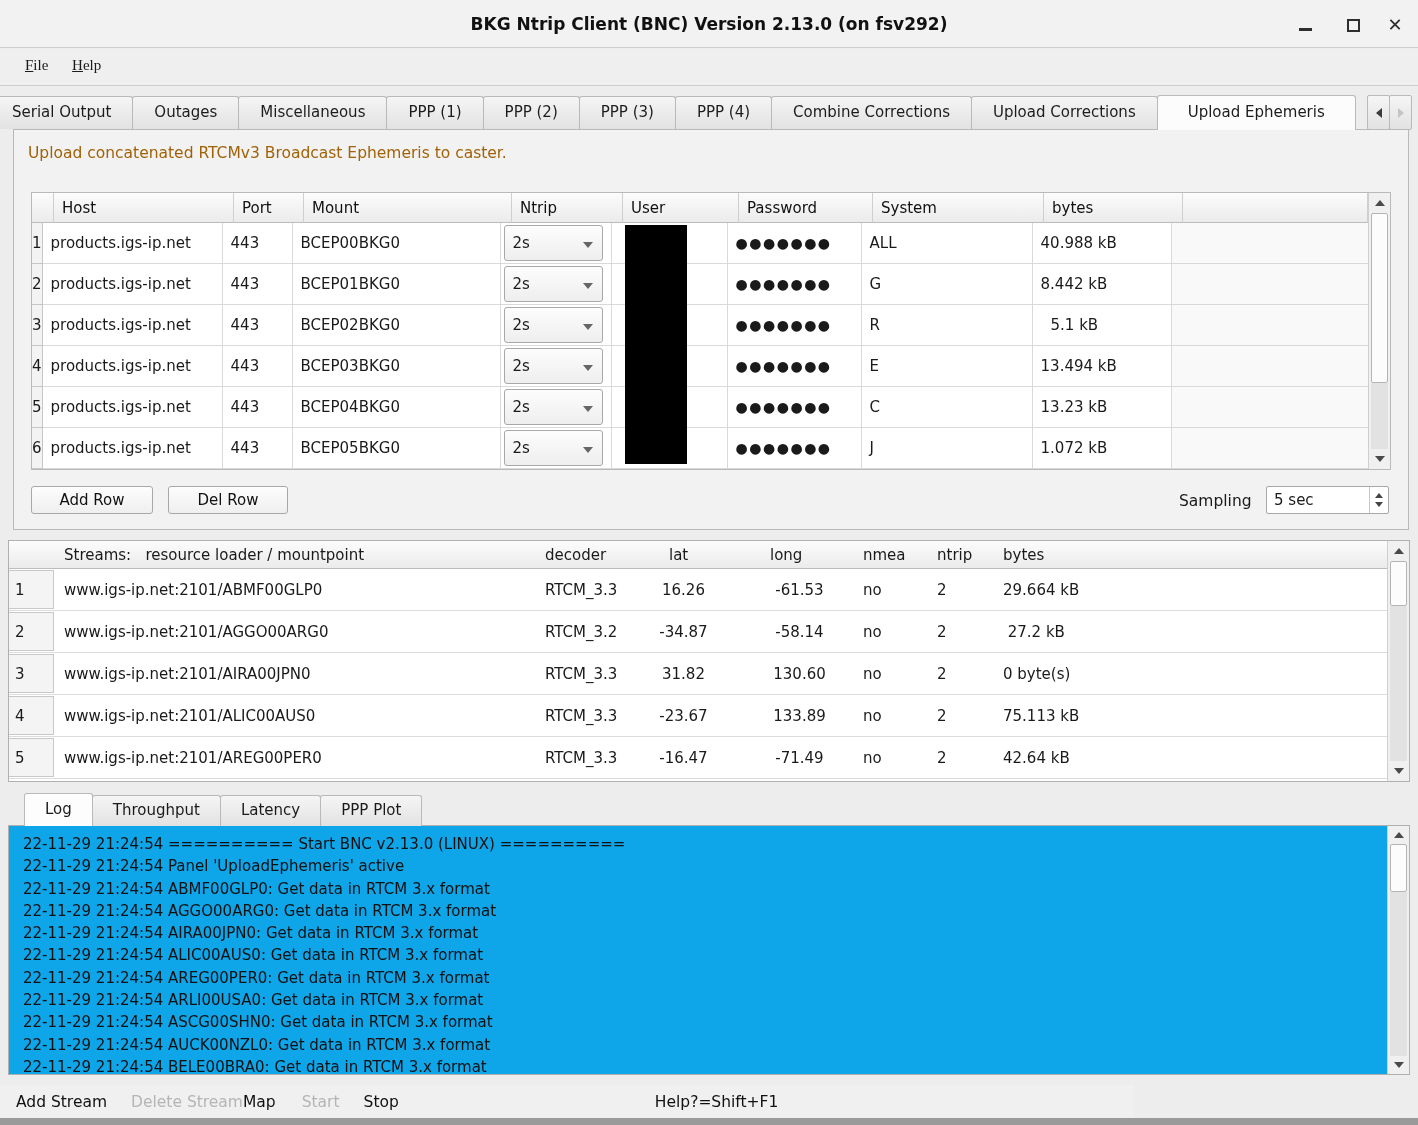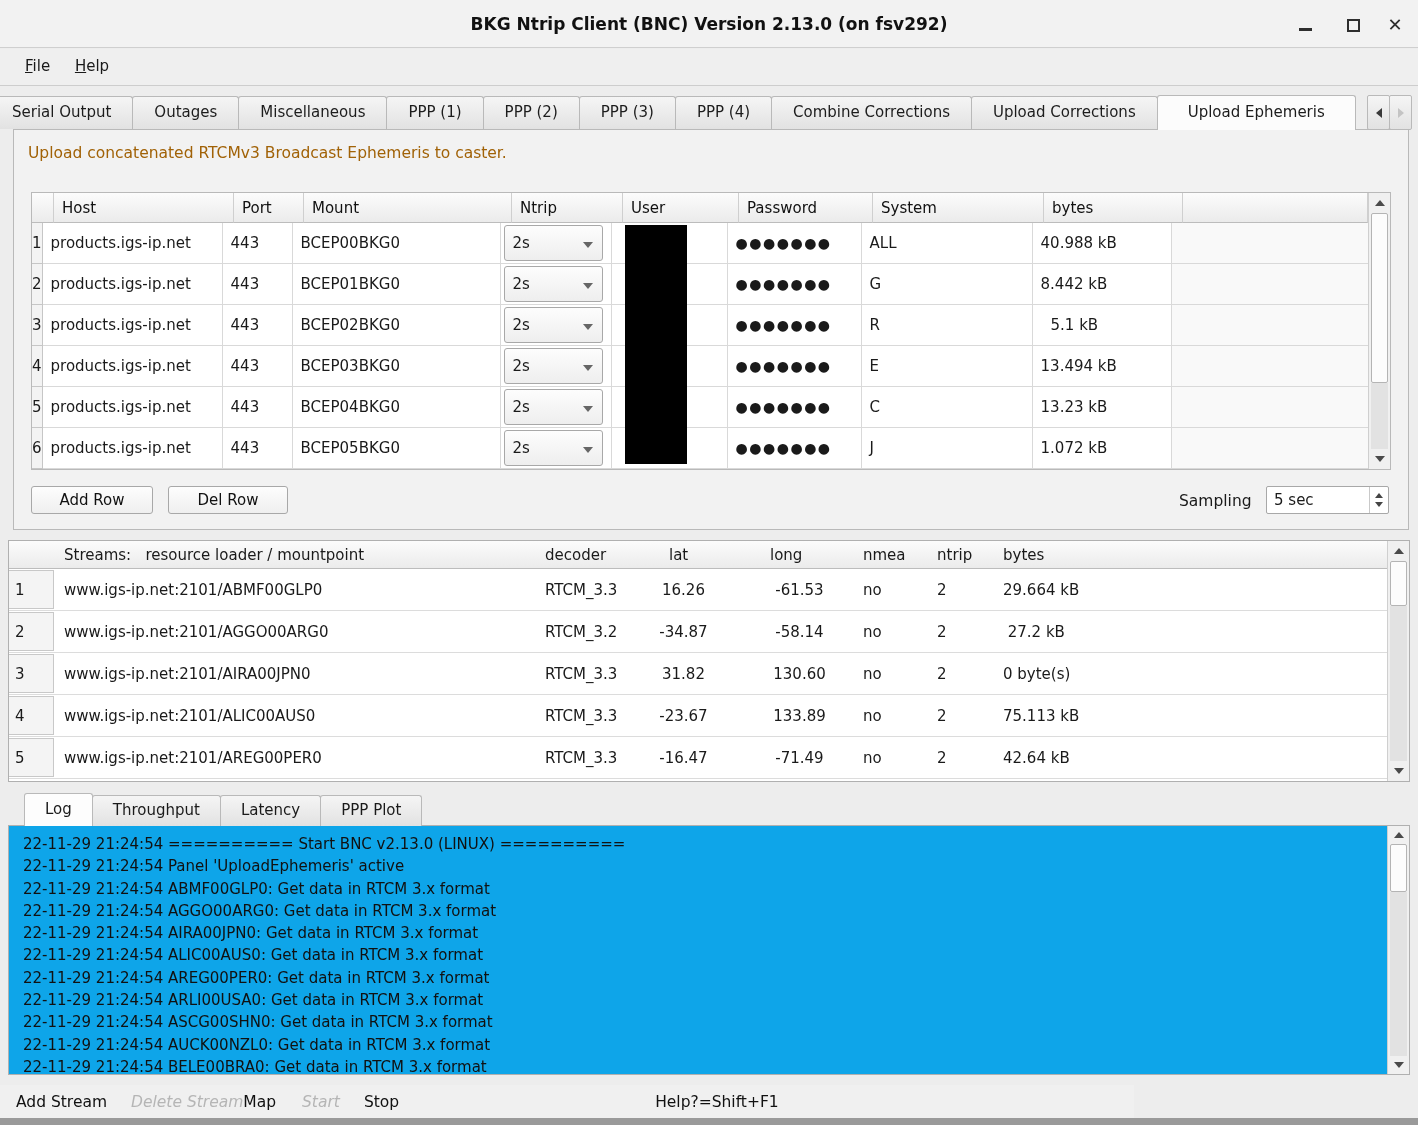--- a/index.html
+++ b/index.html
@@ -17,21 +17,21 @@
     font-size:17px; font-weight:600; color:#111; }
   .winbtn { position:absolute; top:12px; width:26px; height:26px; display:flex;
     align-items:center; justify-content:center; cursor:default; }
   .winbtn.min { right:100px; } .winbtn.max { right:52px; } .winbtn.close { right:10px; }
   .glyph-min { width:13px; height:3px; background:#2e2e2e; margin-top:8px; }
   .glyph-max { width:13px; height:13px; border:2.5px solid #2e2e2e; }
   .glyph-close { font-size:18px; font-weight:bold; color:#2e2e2e; line-height:1; }
 
   
   .menubar { position:absolute; left:0; top:49px; width:1418px; height:37px;
-    background:#efefef; border-bottom:1px solid #cdcdcd; padding-left:15px; }
+    background:#efefef; border-bottom:1px solid #cdcdcd; padding-left:15px;font-family:Liberation Serif, serif; }
   .menu-item { display:inline-block; padding:8px 10px 0 10px; height:36px; font-size:15px; }
   .menu-item::first-letter { text-decoration:underline; }
 
   
   .tabbar { position:absolute; left:0; top:95px; width:1418px; height:35px; overflow:hidden; }
   .tabs-row { display:flex; align-items:center; height:35px; }
   .tab { height:33px; line-height:31px; padding:0 21px; background:linear-gradient(#f5f5f5,#e2e2e2);
     border:1px solid #b9b9b9; border-bottom:none; border-radius:3px 3px 0 0; margin-right:-1px;
     white-space:nowrap; font-size:15px; color:#1c1c1c; position:relative; z-index:1; }
   .tab.first { margin-left:-10px; }
@@ -118,21 +118,21 @@
   .logframe { position:absolute; left:8px; top:825px; width:1402px; height:250px;
     background:#0ea5e9; border:1px solid #b0b0b0; overflow:hidden; z-index:1; }
   .logtext { position:absolute; left:0; top:0; right:22px; bottom:0; overflow:hidden;
     padding:7px 0 0 14px; font-size:15px; color:#111; }
   .logline { height:22.3px; line-height:22.3px; white-space:nowrap; }
 
   
   .statusbar { position:absolute; left:0; top:1085px; width:1134px; height:33px;
     background:#f0f0f0; display:flex; align-items:center; font-size:15.5px; }
   .sb-item { white-space:nowrap; color:#111; }
-  .sb-item.disabled { color:#b5b5b5;font-style:italic; }
+  .sb-item.disabled { color:#b5b5b5; }
   .bottomstrip { position:absolute; left:0; top:1118px; width:1418px; height:7px; background:#9a9a9a; }
 </style>
 </head>
 <body>
 
 <div id="window">
 
   <div class="titlebar">
     <div class="title">BKG Ntrip Client (BNC) Version 2.13.0 (on fsv292)</div>
     <div class="winbtn min">

